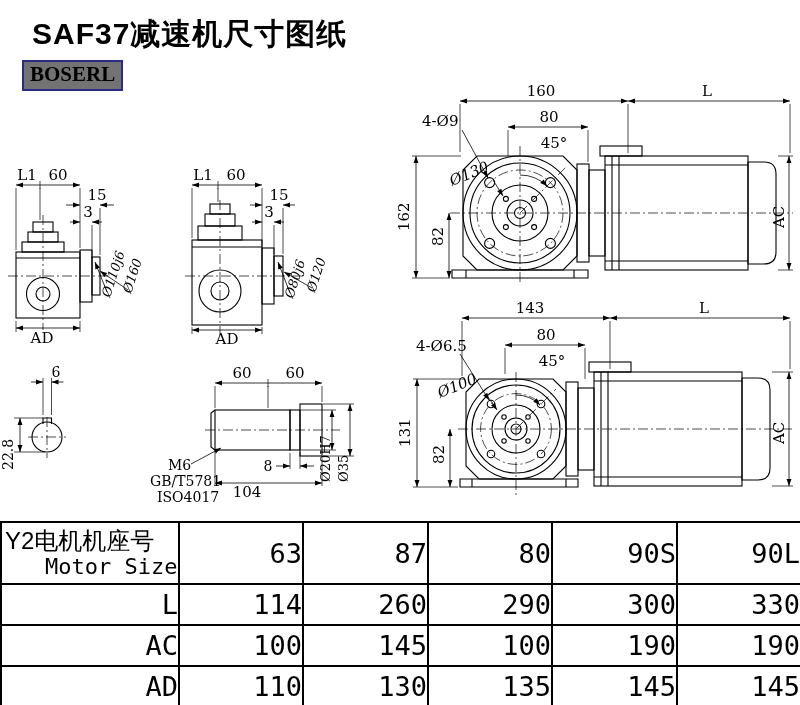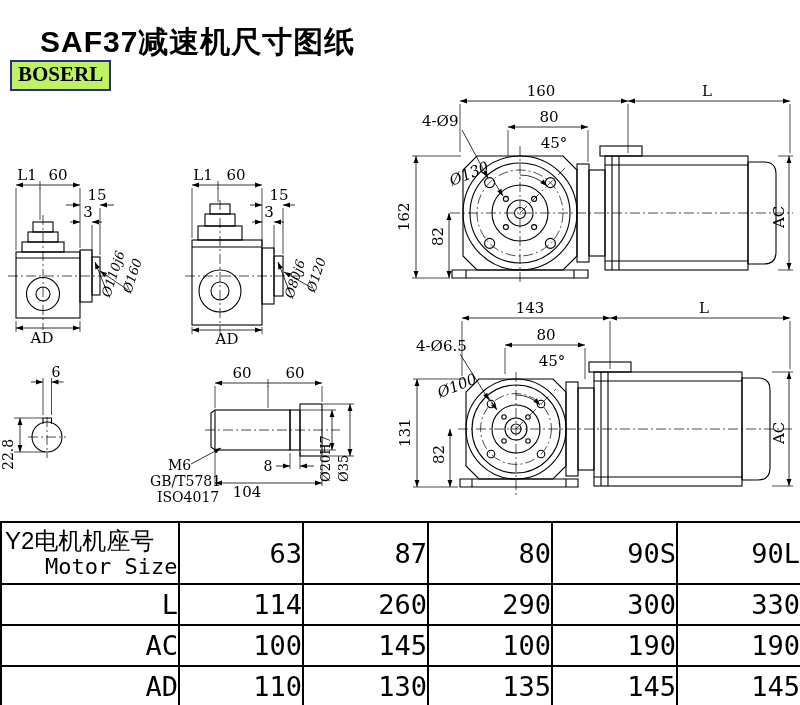--- a/index.html
+++ b/index.html
@@ -1,21 +1,21 @@
 <!DOCTYPE html>
 <html><head>
 <meta charset="utf-8">
 <style>
   html,body{margin:0;padding:0;background:#fff;}
   .page{position:relative;width:800px;height:705px;background:#fff;overflow:hidden;
         font-family:"Liberation Sans",sans-serif;color:#000;}
-  .title{position:absolute;left:28px;top:10px;margin:12px;font-size:30px;font-weight:bold;
+  .title{position:absolute;left:28px;top:10px;margin:4px;font-size:30px;font-weight:bold;
          letter-spacing:1px;font-family:"Liberation Sans",sans-serif;}
-  .logo{position:absolute;left:10px;top:60px;border:2px solid #2b2b85;padding:0 6px 2px 6px;
-        font-family:"Liberation Serif",serif;font-size:21px;font-weight:bold;color:#000;background:#bef264;}
+  .logo{position:absolute;left:22px;top:60px;border:2px solid #2b2b85;padding:0 6px 2px 6px;
+        font-family:"Liberation Serif",serif;font-size:21px;font-weight:bold;color:#000;background:#737373;}
   svg.drawing{position:absolute;left:0;top:0;}
   svg .ln{stroke:#000;stroke-width:1.1;fill:none;}
   svg .tn{stroke:#000;stroke-width:0.7;fill:none;}
   svg .dim{stroke:#000;stroke-width:0.8;fill:none;}
   svg .cl{stroke:#000;stroke-width:0.7;fill:none;stroke-dasharray:10 3 2 3;}
   svg text{fill:#000;font-family:"DejaVu Serif",serif;font-size:15px;}
   svg .mid{text-anchor:middle;}
   svg .it{font-style:italic;}
   svg .f13{font-size:13px;}
   svg .f14{font-size:14px;}

